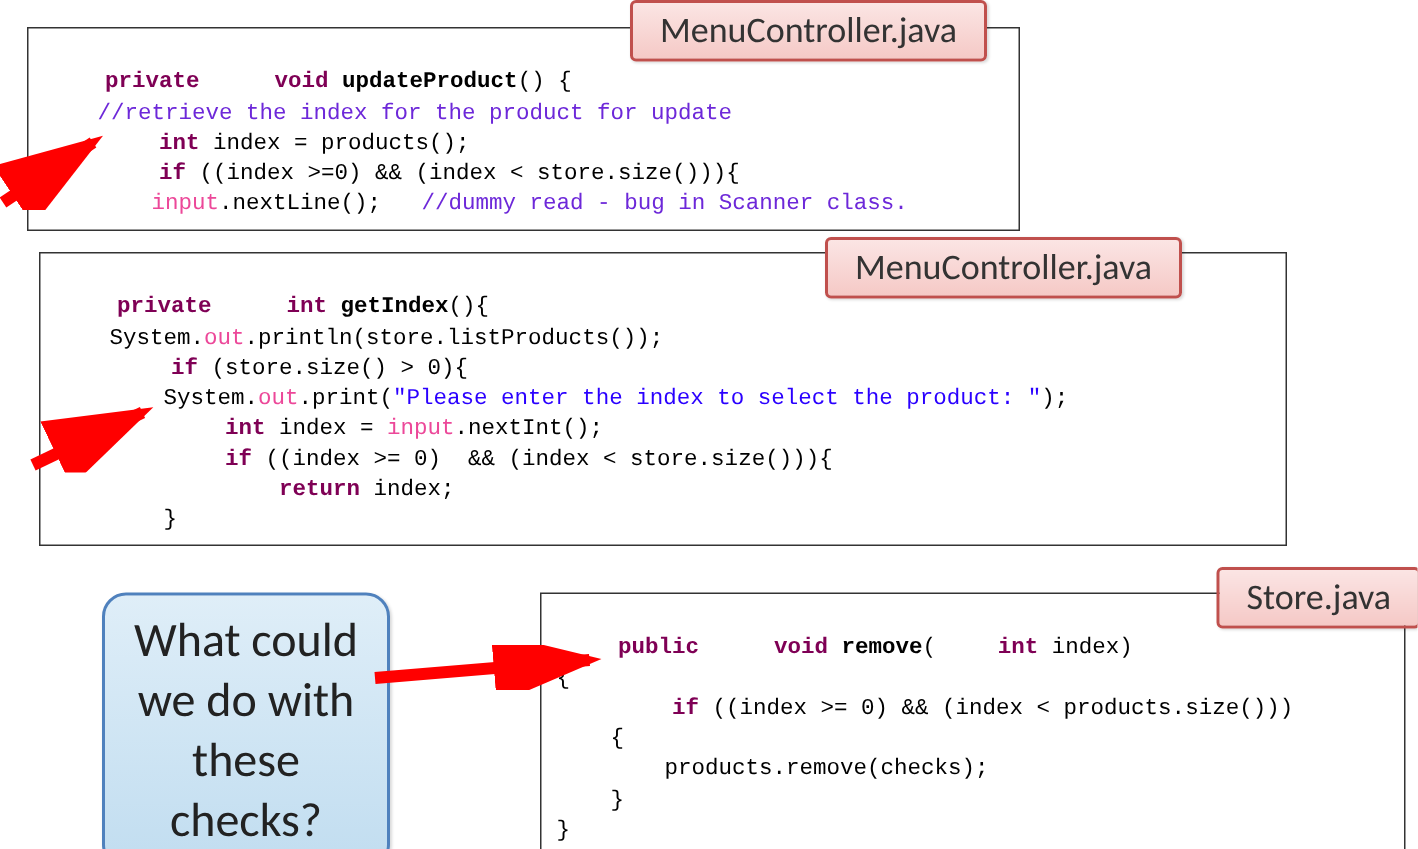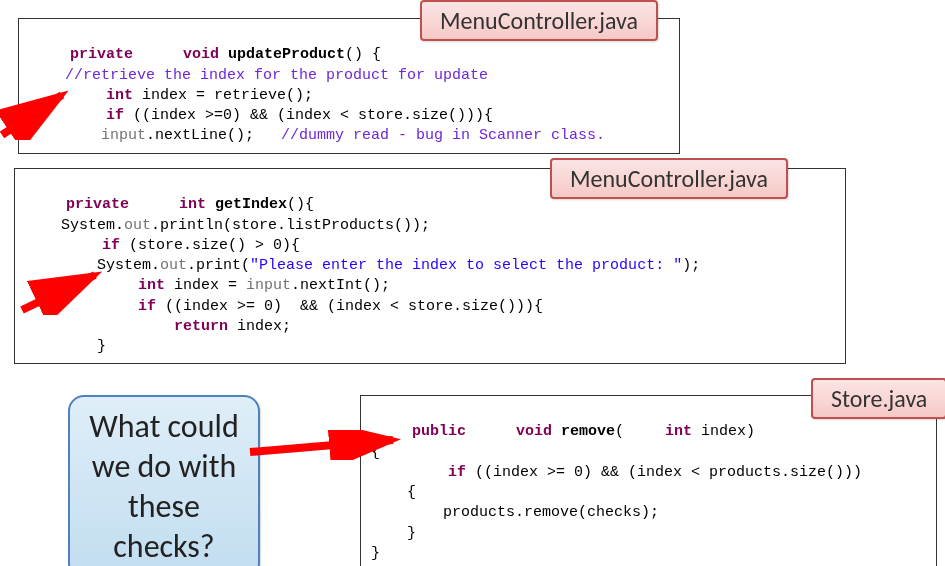--- a/index.html
+++ b/index.html
@@ -42,41 +42,41 @@
     color: #222;
     text-align: center;
     padding: 10px 14px;
     line-height: 1.25;
     box-shadow: 1px 1px 2px rgba(0,0,0,0.15);
   }
   .kw   { color: #7f0055; font-weight: bold; margin-left: 41px; }
   .mname{ color: #000; font-weight: bold; }
   .cmt  { color: #6d28d9; }                       
   .str  { color: #2a00ff; }                       
-  .field{ color: #737373; }
+  .field{ color: #ec4899; }
 
   .arrow {
     position: absolute;
     pointer-events: none;
   }
 </style>
 </head>
 <body>
 
 <div class="code-box" style="left:18px; top:18px; width:640px;">
 <span class="kw">private</span> <span class="kw">void</span> <span class="mname">updateProduct</span><span>() {</span>
     <span class="cmt">//retrieve the index for the product for update</span>
-    <span class="kw">int</span><span> index = retrieve();</span>
+    <span class="kw">int</span><span> index = products();</span>
     <span class="kw">if</span><span> ((index &gt;=0) &amp;&amp; (index &lt; store.size())){</span>
         <span class="field">input</span><span>.nextLine();   </span><span class="cmt">//dummy read - bug in Scanner class.</span>
 </div>
 
 <div class="label-box" style="left:420px; top:0px;"><span>MenuController.java</span></div>
 
-<div class="code-box" style="left:14px; top:168px; width:810px;">
+<div class="code-box" style="left:26px; top:168px; width:810px;">
 <span class="kw">private</span> <span class="kw">int</span> <span class="mname">getIndex</span><span>(){</span>
     <span>System.</span><span class="field">out</span><span>.println(store.listProducts());</span>
     <span class="kw">if</span><span> (store.size() &gt; 0){</span>
         <span>System.</span><span class="field">out</span><span>.print(</span><span class="str">"Please enter the index to select the product: "</span><span>);</span>
         <span class="kw">int</span><span> index = </span><span class="field">input</span><span>.nextInt();</span>
         <span class="kw">if</span><span> ((index &gt;= 0)  &amp;&amp; (index &lt; store.size())){</span>
             <span class="kw">return</span><span> index;</span>
         <span>}</span>
 </div>
 

